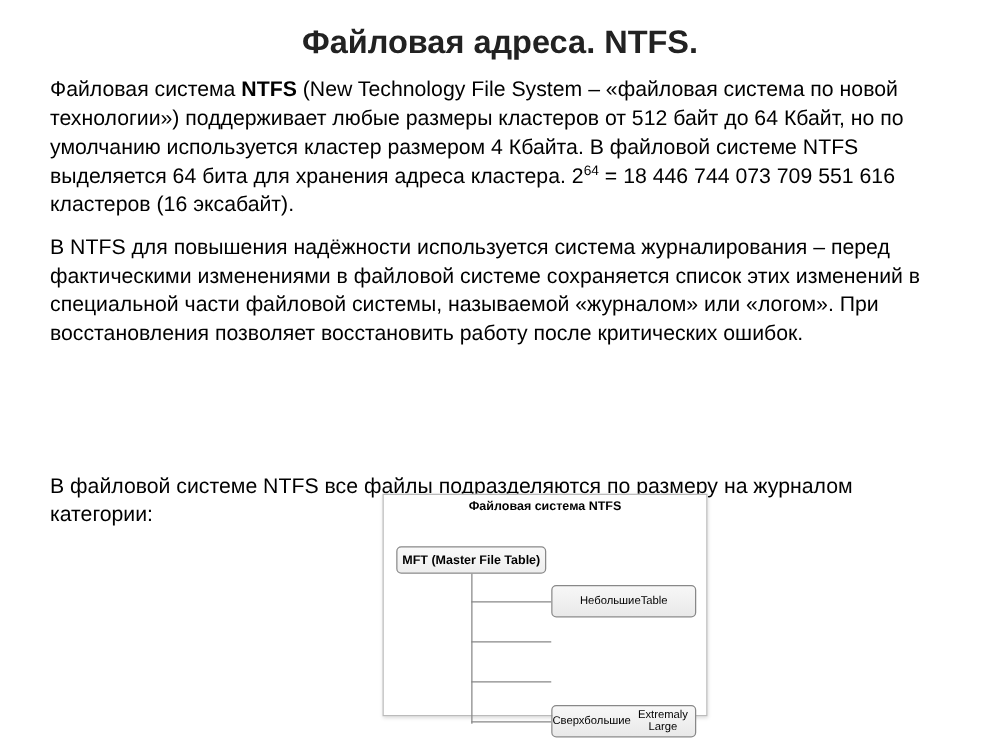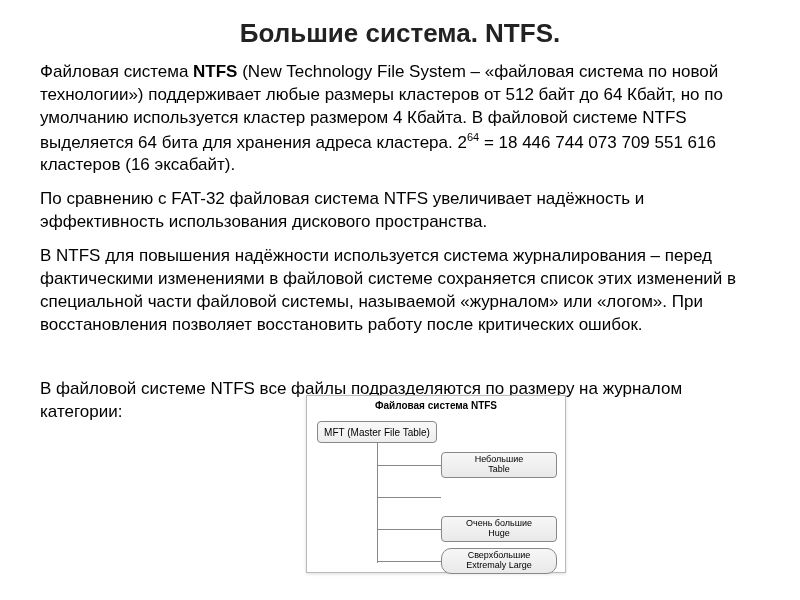--- a/index.html
+++ b/index.html
@@ -3,61 +3,56 @@
 <meta charset="utf-8">
 <style>
   * { margin: 0; padding: 0; box-sizing: border-box; }
   html, body { width: 800px; height: 600px; background: #ffffff; font-family: Arial, Helvetica, sans-serif; color: #000; overflow: hidden; }
   .slide { position: relative; width: 800px; height: 600px; padding: 18px 40px 0 40px; }
   .title { font-size: 26px; font-weight: bold; text-align: center; margin-bottom: 12px; color: #222; }
   .para { font-size: 17px; line-height: 1.35; margin-bottom: 10px; text-align: left; margin-top: 11px; }
   .para .sup { font-size: 11px; vertical-align: super; }
   .overlap { position: absolute; left: 40px; top: 378px; width: 720px; font-size: 17px; line-height: 1.35; }
   .diagram { position: absolute; left: 306px; top: 395px; width: 260px; height: 178px; border: 1px solid #bbb; background: #fff; box-shadow: 0 1px 3px rgba(0,0,0,0.15); padding: 4px 6px 6px 6px; }
-  .dia-title { font-size: 10px; font-weight: bold; text-align: center; margin-bottom: 4px; }
+  .dia-title { font-size: 10px; font-weight: bold; text-align: center; margin-bottom: 20px; }
   .dia-body { position: relative; width: 100%; height: calc(100% - 16px); }
-  .mft-box { position: absolute; left: 4px; top: 6px; width: 120px; height: 22px; border: 1px solid #888; border-radius: 4px; background: linear-gradient(#f9f9f9,#eee); font-size: 10px; display: flex; align-items: center; justify-content: center; }
-  .cat-box { position: absolute; width: 116px; height: 26px; border: 1px solid #888; border-radius: 4px; background: linear-gradient(#f7f7f7,#e9e9e9); font-size: 9px; text-align: center; line-height: 1.1; display: flex; flex-direction: column; align-items: center; justify-content: center; }
+  .mft-box { position: absolute; left: 4px; top: 6px; width: 120px; height: 22px; border: 1px solid #888; border-radius: 4px; background: linear-gradient(#f9f9f9,#eee); font-size: 10px; display: flex; align-items: center; justify-content: center; font-weight: bold; }
+  .cat-box { position: absolute; width: 116px; height: 26px; border: 1px solid #888; border-radius: 4px; background: linear-gradient(#f7f7f7,#e9e9e9); font-size: 9px; text-align: center; line-height: 1.1; display: flex; flex-direction: row; align-items: center; justify-content: center; }
   .trunk { position: absolute; left: 64px; top: 28px; width: 0; height: 120px; border-left: 1px solid #888; }
   .branch { position: absolute; height: 0; border-top: 1px solid #888; }
 </style>
 </head>
 <body>
 
 <div class="slide">
 
-  <h1 class="title">Большие система. NTFS.</h1>
+  <h1 class="title">Файловая адреса. NTFS.</h1>
 
   <p class="para">
     <span>Файловая система </span><b>NTFS</b><span> (New Technology File System – «файловая система по новой технологии») поддерживает любые размеры кластеров от 512 байт до 64 Кбайт, но по умолчанию используется кластер размером 4 Кбайта. В файловой системе NTFS выделяется 64 бита для хранения адреса кластера. 2</span><span class="sup">64</span><span> = 18 446 744 073 709 551 616 кластеров (16 эксабайт).</span>
   </p>
 
-  <p class="para">По сравнению с FAT-32 файловая система NTFS увеличивает надёжность и эффективность использования дискового пространства.</p>
 
   <p class="para">В NTFS для повышения надёжности используется система журналирования – перед фактическими изменениями в файловой системе сохраняется список этих изменений в специальной части файловой системы, называемой «журналом» или «логом». При восстановления позволяет восстановить работу после критических ошибок.</p>
 
   <p class="overlap">В файловой системе NTFS все файлы подразделяются по размеру на журналом категории:</p>
 
   <div class="diagram">
     <div class="dia-title">Файловая система NTFS</div>
     <div class="dia-body">
       <div class="mft-box">MFT (Master File Table)</div>
       <div class="trunk"></div>
       <div class="branch" style="left:64px; top:50px; width:64px;"></div>
       <div class="branch" style="left:64px; top:82px; width:64px;"></div>
       <div class="branch" style="left:64px; top:114px; width:64px;"></div>
       <div class="branch" style="left:64px; top:146px; width:64px;"></div>
       <div class="cat-box" style="left:128px; top:37px;">
         <span>Небольшие</span>
         <span>Table</span>
       </div>
-      <div class="cat-box" style="left:128px; top:101px;">
-        <span>Очень большие</span>
-        <span>Huge</span>
-      </div>
-      <div class="cat-box" style="left:128px; top:133px;border-radius:10px;">
+      <div class="cat-box" style="left:128px; top:133px;">
         <span>Сверхбольшие</span>
         <span>Extremaly Large</span>
       </div>
     </div>
   </div>
 
 </div>
 
 </body></html>

